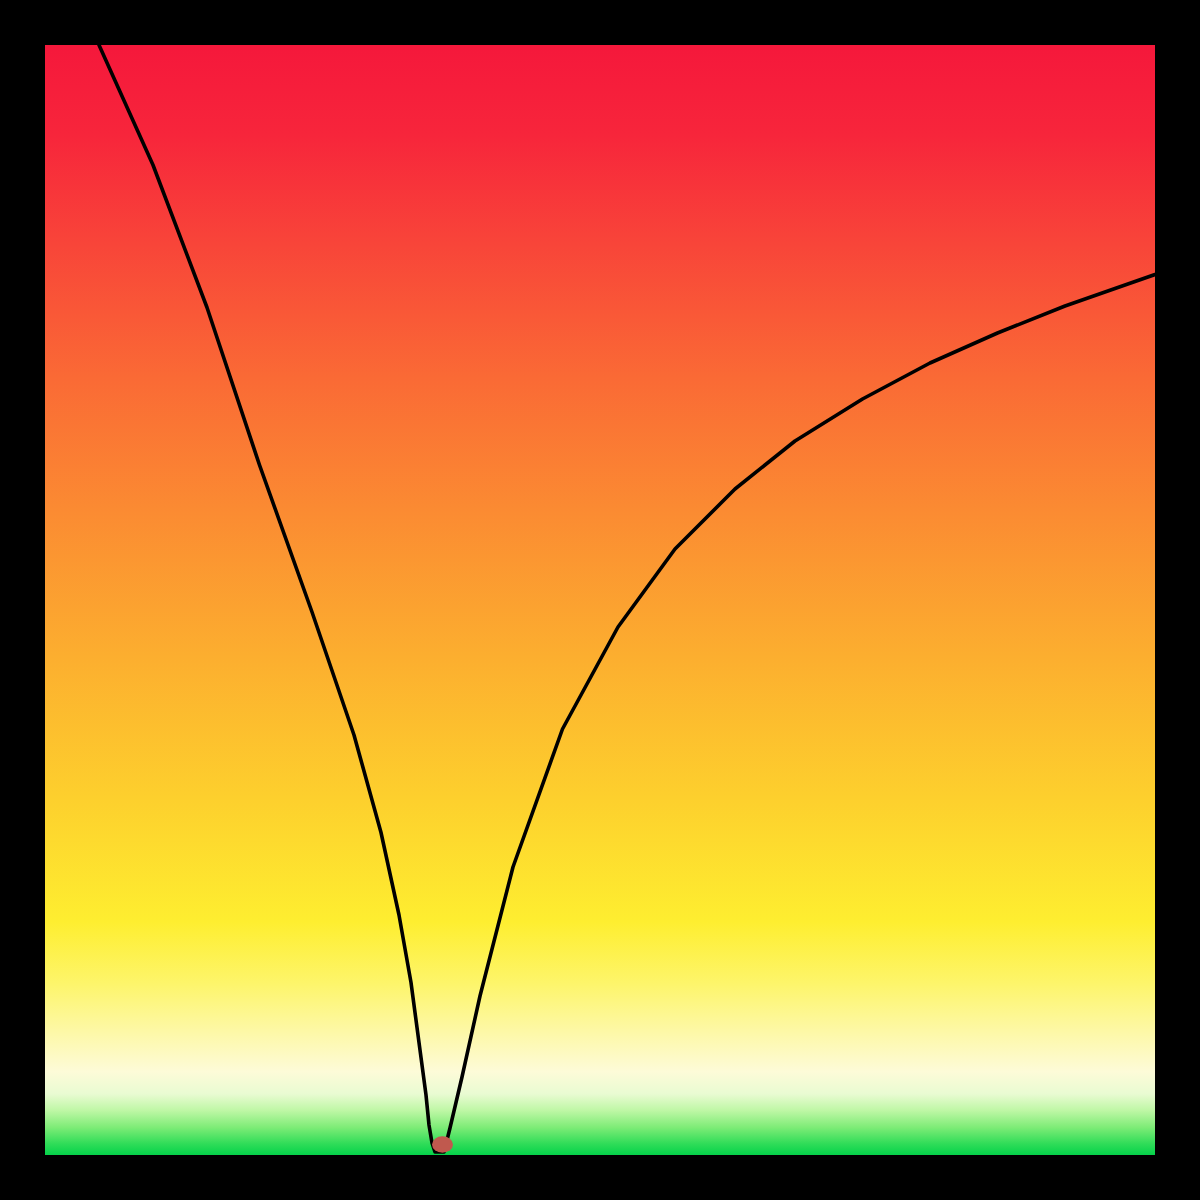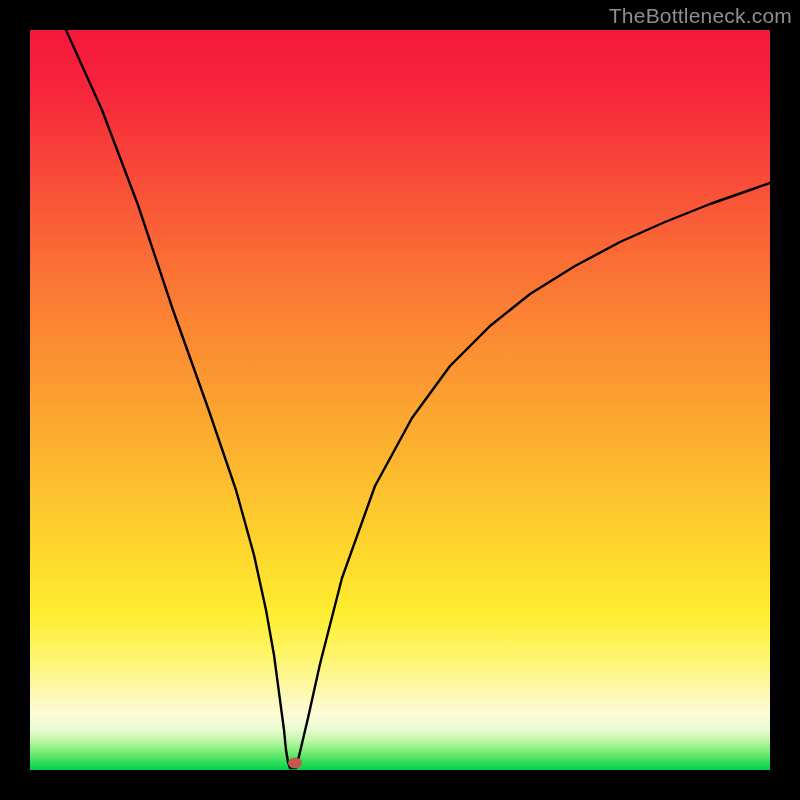--- a/index.html
+++ b/index.html
@@ -104,14 +104,13 @@
                L 590 212
                L 635 192
                L 680 174
                L 720 160
                L 740 153" fill="none" stroke="#000" stroke-width="2.4" stroke-linejoin="round" stroke-linecap="round"></path>
 
       <ellipse cx="265" cy="733" rx="7" ry="5.5" fill="#c0594e"></ellipse>
     </svg>
   </div>
 
-  <div class="watermark">TheBottleneck.com</div>
 </div>
 
 </body></html>

